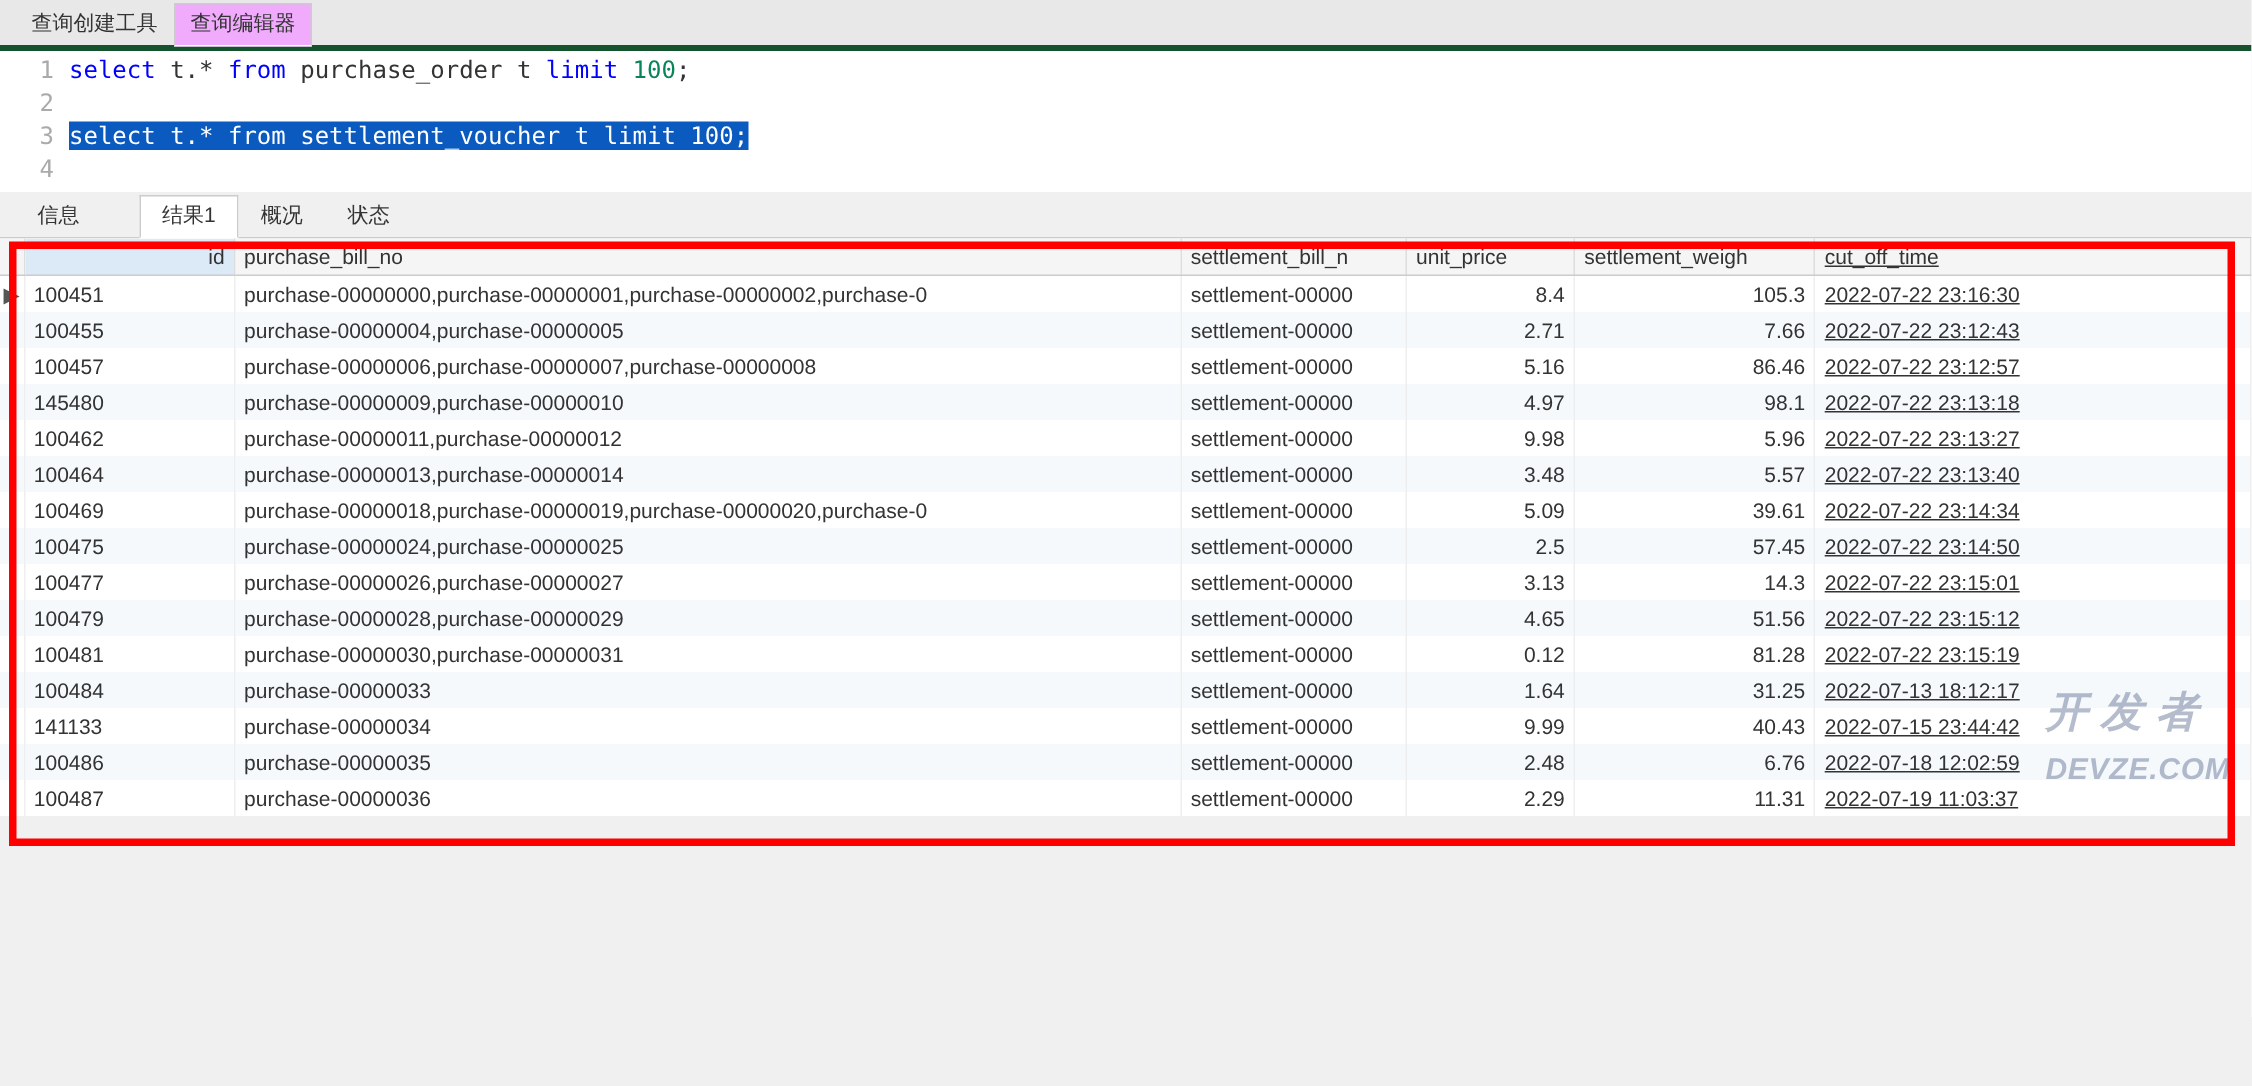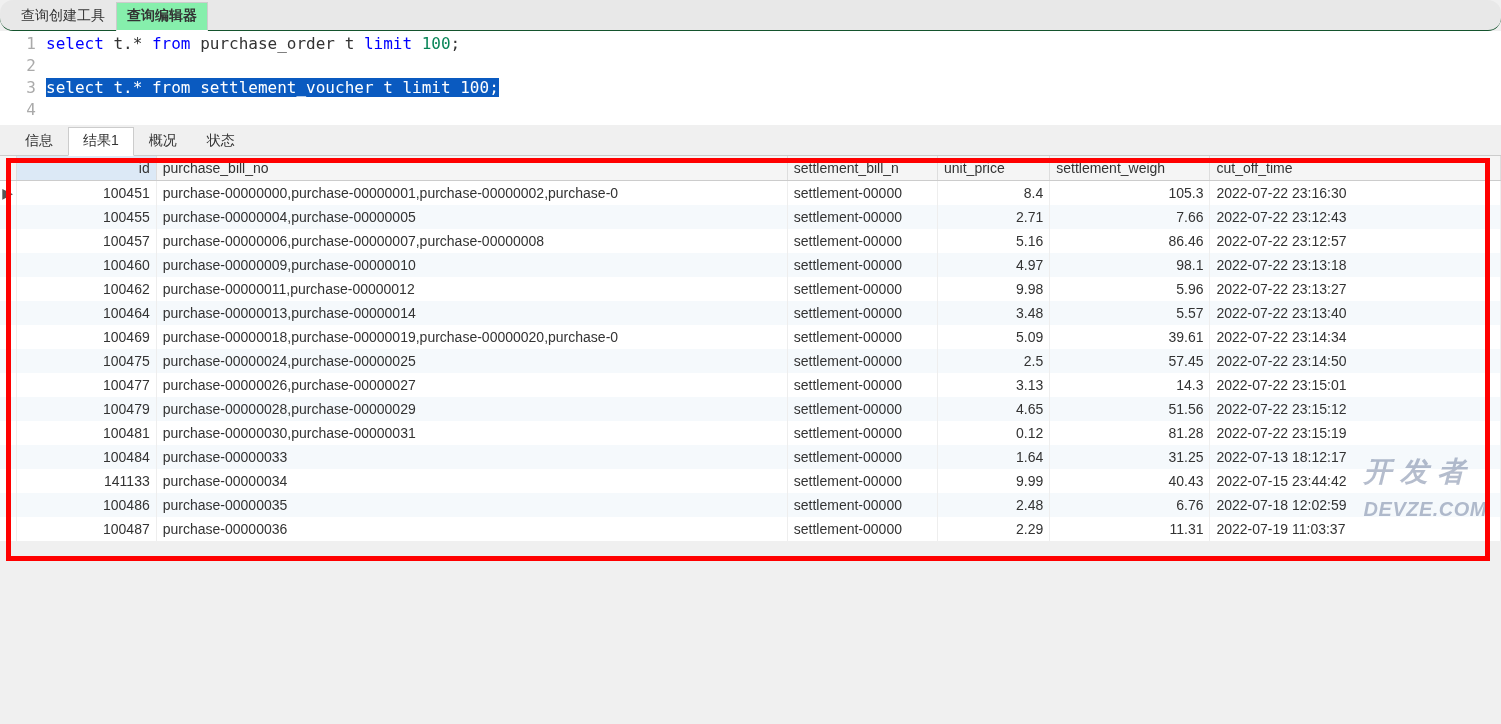--- a/index.html
+++ b/index.html
@@ -1,52 +1,52 @@
 <!DOCTYPE html>
 <html><head>
 <meta charset="utf-8">
 <style>
 * { margin: 0; padding: 0; box-sizing: border-box; }
 body { font-family: "Microsoft YaHei", Arial, sans-serif; font-size: 14px; background: #f0f0f0; color: #333; width: 1501px; height: 724px; overflow: hidden; }
 
 
-.top-tabs { display: flex; background: #e8e8e8; border-bottom: 1px solid #14532d; padding-left: 10px; padding-top: 2px; border-radius: 13px; }
+.top-tabs { display: flex; background: #e8e8e8; border-bottom: 4px solid #14532d; padding-left: 10px; padding-top: 2px; }
 .top-tab { padding: 4px 10px; background: #e8e8e8; border: 1px solid transparent; cursor: pointer; font-size: 14px; }
-.top-tab.active { background: #86efac; border: 1px solid #ccc; border-bottom: 1px solid #fff; margin-bottom: -1px; font-weight: bold; }
+.top-tab.active { background: #f0abfc; border: 1px solid #ccc; border-bottom: 1px solid #fff; margin-bottom: -1px; }
 
 
 .editor { display: flex; background: #fff; font-family: "Consolas", monospace; font-size: 16px; padding-bottom: 4px; }
 .gutter { width: 46px; text-align: right; color: #aaa; padding-right: 10px; user-select: none; line-height: 22px; padding-top: 2px; }
 .code { flex: 1; line-height: 22px; padding-top: 2px; }
 .kw { color: #0000ff; }
 .num { color: #098658; }
 .sel { background: #0a5ac0; color: #fff; }
 .sel .kw, .sel .num { color: #fff; }
 
 
 .result-tabs { display: flex; background: #f0f0f0; border-bottom: 1px solid #ccc; padding-left: 10px; padding-top: 2px; }
 .result-tab { padding: 4px 14px; cursor: pointer; font-size: 14px; background: #f0f0f0; border: 1px solid transparent; }
-.result-tab.active { background: #fff; border: 1px solid #ccc; border-bottom: 1px solid #fff; margin-bottom: -1px; }
+.result-tab.active { background: #fff; border: 1px solid #ccc; border-bottom: 1px solid #fff; margin-bottom: -1px; margin-left: 25px; }
 
 
 .grid-wrap { position: relative; }
 .highlight-box { position: absolute; border: 5px solid #ff0000; pointer-events: none; left: 6px; top: 2px; width: 1484px; height: 403px; z-index: 10; }
 .grid { background: #fff; }
 .grid table { border-collapse: collapse; width: 100%; table-layout: fixed; }
 .grid th { text-align: left; font-weight: normal; padding: 4px 6px; background: #f5f5f5; border-right: 1px solid #ddd; border-bottom: 1px solid #ccc; white-space: nowrap; overflow: hidden; }
 .grid th.active-col { background: #dce9f6; }
 .grid td { padding: 4px 6px; border-right: 1px solid #eee; white-space: nowrap; overflow: hidden; }
 .grid tbody tr:nth-child(even) { background: #f5f9fc; }
 .grid .row-ind { width: 16px; text-align: center; color: #555; padding: 4px 0; }
-.grid .col-id { text-align: right; width: 140px; }
+.grid .col-id { width: 140px; }
 .grid .col-up { text-align: right; width: 112px; }
 .grid .col-sw { text-align: right; width: 160px; }
 .grid .col-pbn { width: 630px; }
 .grid .col-sbn { width: 150px; }
-.grid .col-cot { width: 290px; }
+.grid .col-cot { width: 290px; text-decoration: underline; }
 
 
 .watermark { position: absolute; right: 14px; bottom: 18px; font-size: 28px; font-weight: 600; font-style: italic; color: rgba(70,90,130,0.4); pointer-events: none; letter-spacing: 0.5px; }
 </style>
 </head>
 <body>
 
 <div class="top-tabs">
   <div class="top-tab">查询创建工具</div>
   <div class="top-tab active">查询编辑器</div>
@@ -112,21 +112,21 @@
             <td class="row-ind"></td>
             <td class="col-id">100457</td>
             <td class="col-pbn">purchase-00000006,purchase-00000007,purchase-00000008</td>
             <td class="col-sbn">settlement-00000</td>
             <td class="col-up">5.16</td>
             <td class="col-sw">86.46</td>
             <td class="col-cot">2022-07-22 23:12:57</td>
           </tr>
           <tr>
             <td class="row-ind"></td>
-            <td class="col-id">100460</td>
+            <td class="col-id">145480</td>
             <td class="col-pbn">purchase-00000009,purchase-00000010</td>
             <td class="col-sbn">settlement-00000</td>
             <td class="col-up">4.97</td>
             <td class="col-sw">98.1</td>
             <td class="col-cot">2022-07-22 23:13:18</td>
           </tr>
           <tr>
             <td class="row-ind"></td>
             <td class="col-id">100462</td>
             <td class="col-pbn">purchase-00000011,purchase-00000012</td>

